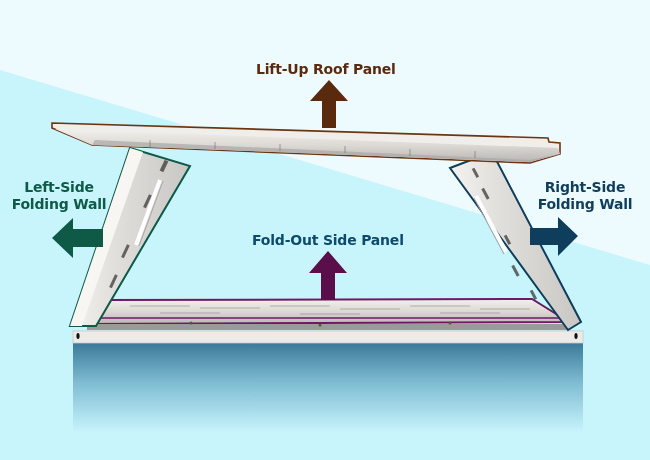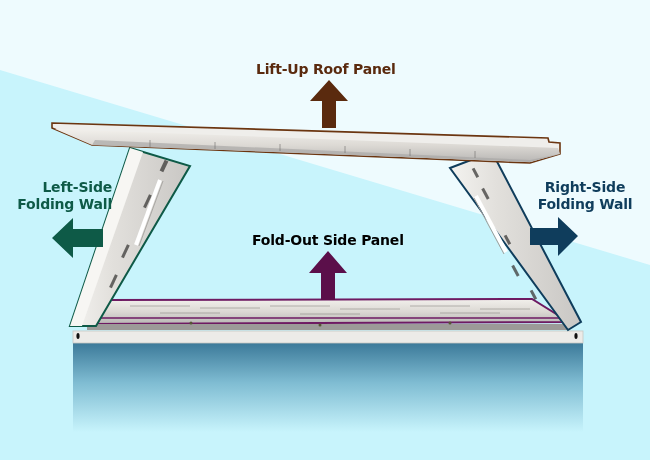--- a/index.html
+++ b/index.html
@@ -1,23 +1,23 @@
 <!DOCTYPE html>
 <html><head>
 <meta charset="utf-8">
 <style>
   html, body { margin: 0; padding: 0; }
   body { width: 650px; height: 460px; overflow: hidden; position: relative;
          font-family: "DejaVu Sans", "Liberation Sans", sans-serif; }
   .stage { position: absolute; left: 0; top: 0; width: 606px; height: 460px; }
   .lbl { position: absolute; font-weight: bold; font-size: 14px; line-height: 17px; letter-spacing: -0.2px; }
   .lbl-roof { left: 256px; top: 61px; color: #5a2a0e; }
-  .lbl-left { left: 6px; top: 179px; color: #0e5a47; text-align: right; width: 106px; }
+  .lbl-left { left: 6px; top: 179px; color: #0e5a47; text-align: center; width: 106px; }
   .lbl-right { left: 520px; top: 179px; color: #0f3d5c; text-align: center; width: 130px; }
-  .lbl-fold { left: 252px; top: 232px; color: #000000; }
+  .lbl-fold { left: 252px; top: 232px; color: #0c4a6e; }
 </style>
 </head>
 <body>
 
 <div class="stage">
   <svg width="650" height="460" viewBox="0 0 650 460" xmlns="http://www.w3.org/2000/svg">
     <defs>
       <linearGradient id="baseGrad" x1="0" y1="0" x2="0" y2="1">
         <stop offset="0" stop-color="#3a7898"></stop>
         <stop offset="0.45" stop-color="#7fbcd2"></stop>

